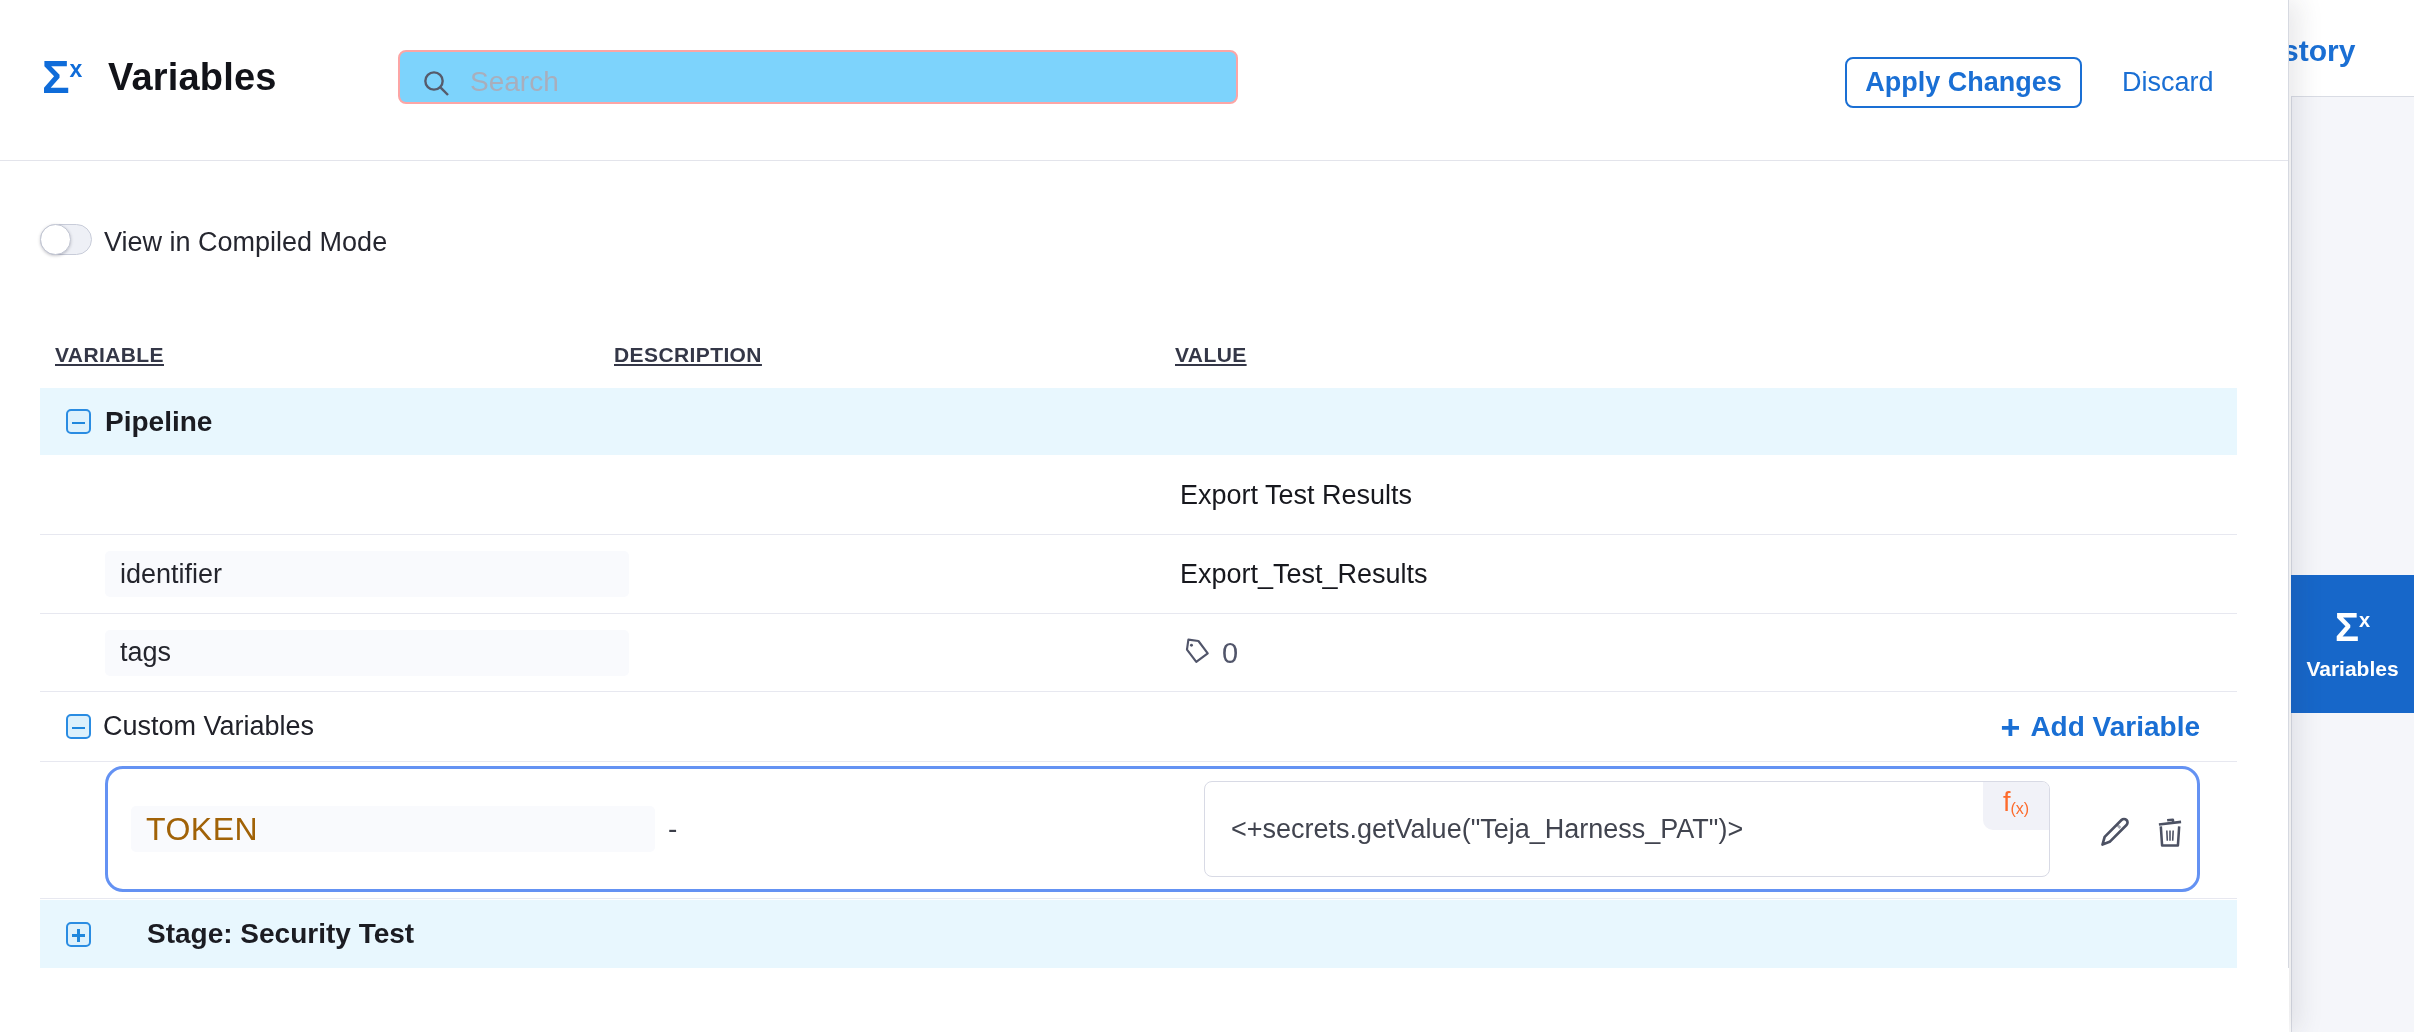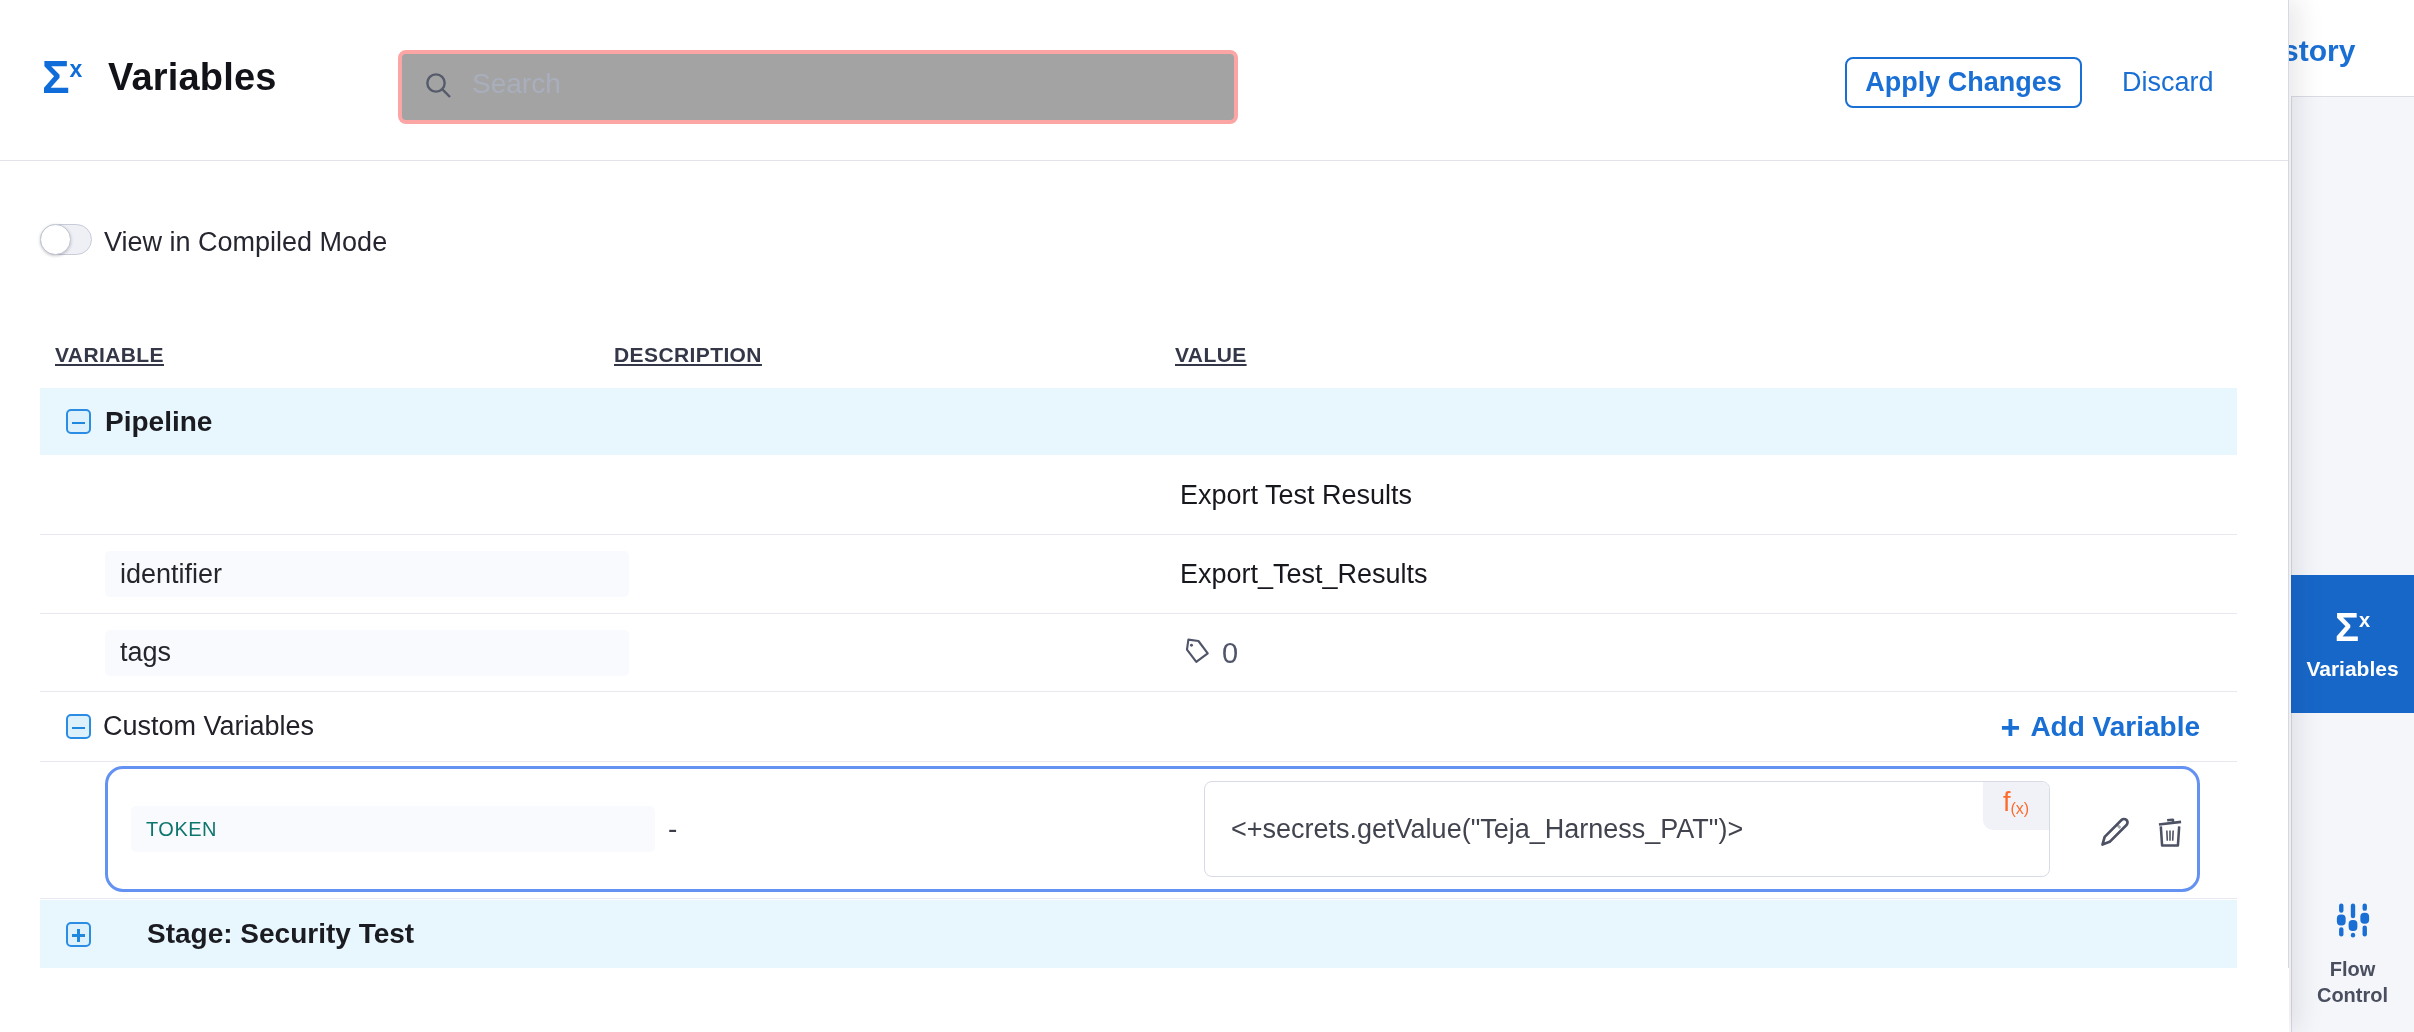--- a/index.html
+++ b/index.html
@@ -21,21 +21,21 @@
   .side-item-flow{left:2291px;top:898px;}
 
   
   .panel{position:absolute;left:0;top:0;width:2289px;height:1032px;background:#fff;border-right:1px solid #d6d9e1;box-shadow:10px 0 24px rgba(40,41,61,.10);}
 
   .panel-header{position:absolute;left:0;top:0;width:100%;height:161px;border-bottom:1px solid #e3e4eb;background:#fff;}
   .sigma-badge{position:absolute;left:42px;top:54px;font-size:46px;font-weight:700;color:#0f6cd9;line-height:1;}
   .sigma-badge sup{font-size:23px;font-weight:700;}
   .page-title{position:absolute;left:108px;top:56px;font-size:38px;font-weight:700;color:#121319;letter-spacing:.2px;}
 
-  .search-box{position:absolute;left:398px;top:50px;width:840px;height:74px;border:4px solid #fca5a5;border-radius:8px;background:#a3a3a3;}
+  .search-box{position:absolute;left:398px;top:50px;width:840px;height:54px;border:2px solid #fca5a5;border-radius:8px;background:#7dd3fc;}
   .search-box svg{position:absolute;left:20px;top:15px;}
   .search-input{position:absolute;left:68px;top:0;width:750px;height:60px;border:none;outline:none;background:transparent;font-size:28px;color:#3a3d4a;}
   .search-input::placeholder{color:#a9aebc;}
 
   .apply-btn{position:absolute;left:1845px;top:57px;width:237px;height:51px;border:2px solid #1a6fd4;border-radius:8px;background:#fff;color:#1a6fd4;font-size:27px;font-weight:700;display:flex;align-items:center;justify-content:center;cursor:pointer;}
   .discard-btn{position:absolute;left:2122px;top:67px;font-size:27px;font-weight:400;color:#1a6fd4;cursor:pointer;}
 
   
   .toggle{position:absolute;left:40px;top:224px;width:52px;height:31px;border-radius:17px;background:#eef0f6;border:1px solid #c8ccd9;cursor:pointer;}
   .toggle .knob{position:absolute;left:-1px;top:-1px;width:31px;height:31px;border-radius:50%;background:#fff;border:1px solid #c3c7d4;box-shadow:0 1px 3px rgba(40,41,61,.25);}
@@ -66,21 +66,21 @@
   .row-custom-head{top:692px;height:70px;display:flex;align-items:center;}
   .custom-label{margin-left:12px;font-size:27px;color:#202129;}
   .add-variable{position:absolute;right:37px;top:50%;transform:translateY(-50%);display:flex;align-items:center;gap:10px;color:#1a6fd4;cursor:pointer;}
   .add-variable .plus{font-size:34px;font-weight:700;line-height:1;}
   .add-variable .add-label{font-size:28px;font-weight:700;}
 
   
   .custom-row-zone{position:absolute;left:0;top:762px;width:2197px;height:137px;border-bottom:1px solid #e7e8f0;}
   .focus-card{position:absolute;left:65px;top:4px;width:2095px;height:126px;border:3px solid #6492f3;border-radius:18px;background:#fff;}
   .token-chip{position:absolute;left:23px;top:37px;width:524px;height:46px;background:#f9fafd;border-radius:5px;display:flex;align-items:center;}
-  .token-chip span{margin-left:15px;font-size:20px;color:#0f766e;letter-spacing:.5px;}
+  .token-chip span{margin-left:15px;font-size:32px;color:#a16207;letter-spacing:.5px;}
   .desc-dash{position:absolute;left:560px;top:44px;font-size:28px;color:#3b3e49;}
   .value-input{position:absolute;left:1096px;top:12px;width:846px;height:96px;border:1px solid #d8dae5;border-radius:8px;background:#fff;}
   .value-text{position:absolute;left:26px;top:0;height:94px;line-height:94px;font-size:27px;color:#41444f;white-space:nowrap;}
   .fx-badge{position:absolute;right:0;top:0;width:66px;height:48px;background:#f1f2f8;border-radius:0 7px 0 10px;display:flex;align-items:flex-start;justify-content:center;color:#fd6b2c;cursor:pointer;}
   .fx-badge .fx-f{font-size:27px;line-height:40px;}
   .fx-badge sub{font-size:16px;line-height:54px;}
   .icon-btn{position:absolute;top:41px;width:44px;height:44px;display:flex;align-items:center;justify-content:center;cursor:pointer;}
   .icon-pencil{left:1985px;} .icon-trash{left:2040px;}
 
   .bottom-white{position:absolute;left:0;top:968px;width:2289px;height:64px;background:#fff;}
@@ -92,36 +92,20 @@
 
   <div class="underlay-link">story</div>
   <div class="right-strip"></div>
 
   <div class="side-tile">
     <div class="sigma"><span>Σ</span><sup>x</sup></div>
     <div class="tile-label">Variables</div>
   </div>
 
 
-  <div class="side-item side-item-flow">
-    <span>
-      <svg width="44" height="44" viewBox="0 0 24 24" fill="#1a6fd4">
-        <rect x="4.4" y="3" width="2.4" height="5" rx="1.2"></rect>
-          <rect x="3.2" y="9" width="4.8" height="6" rx="2.2"></rect>
-          <rect x="4.4" y="16" width="2.4" height="5" rx="1.2"></rect>
-        <rect x="10.8" y="3" width="2.4" height="8" rx="1.2"></rect>
-          <rect x="9.6" y="12" width="4.8" height="6" rx="2.2"></rect>
-          <rect x="10.8" y="19" width="2.4" height="2.5" rx="1.2"></rect>
-        <rect x="17.2" y="3" width="2.4" height="4" rx="1.2"></rect>
-          <rect x="16" y="8" width="4.8" height="6" rx="2.2"></rect>
-          <rect x="17.2" y="15" width="2.4" height="6" rx="1.2"></rect>
-      </svg>
-    </span>
-    <div class="side-label" style="width:90px;">Flow Control</div>
-  </div>
 
   <div class="panel">
 
     <div class="panel-header">
       <div class="sigma-badge"><span>Σ</span><sup>x</sup></div>
       <div class="page-title">Variables</div>
 
       <div class="search-box">
         <svg width="32" height="32" viewBox="0 0 24 24" fill="none" stroke="#565b6b" stroke-width="1.8">
             <circle cx="10.5" cy="10.5" r="6.5"></circle>

